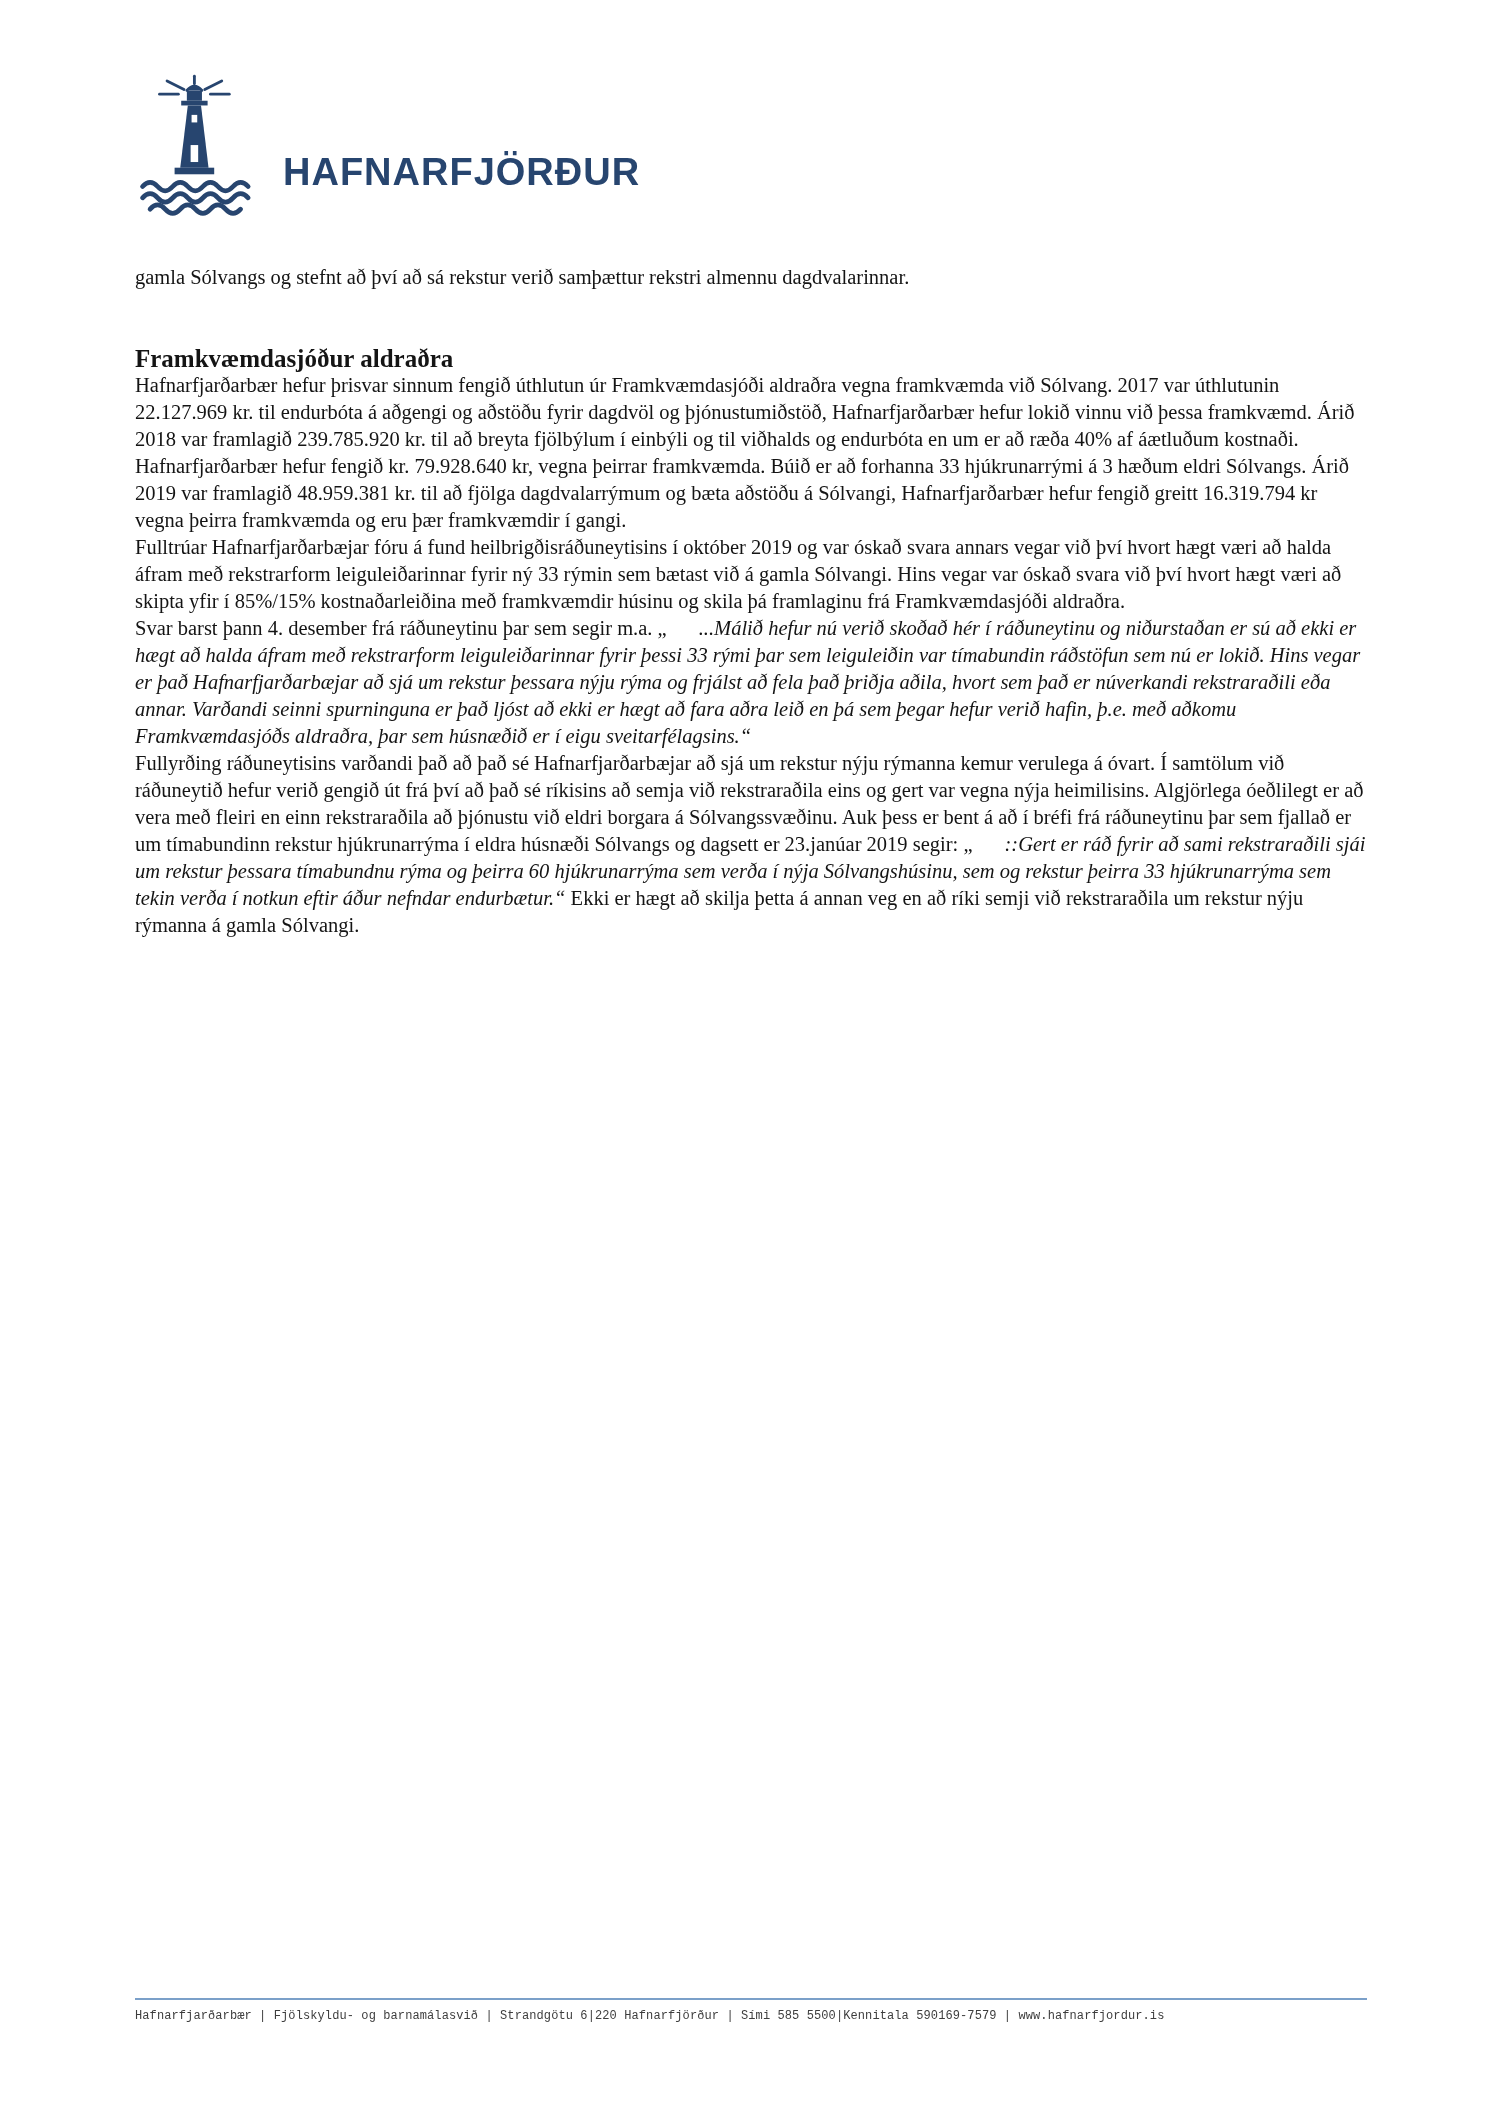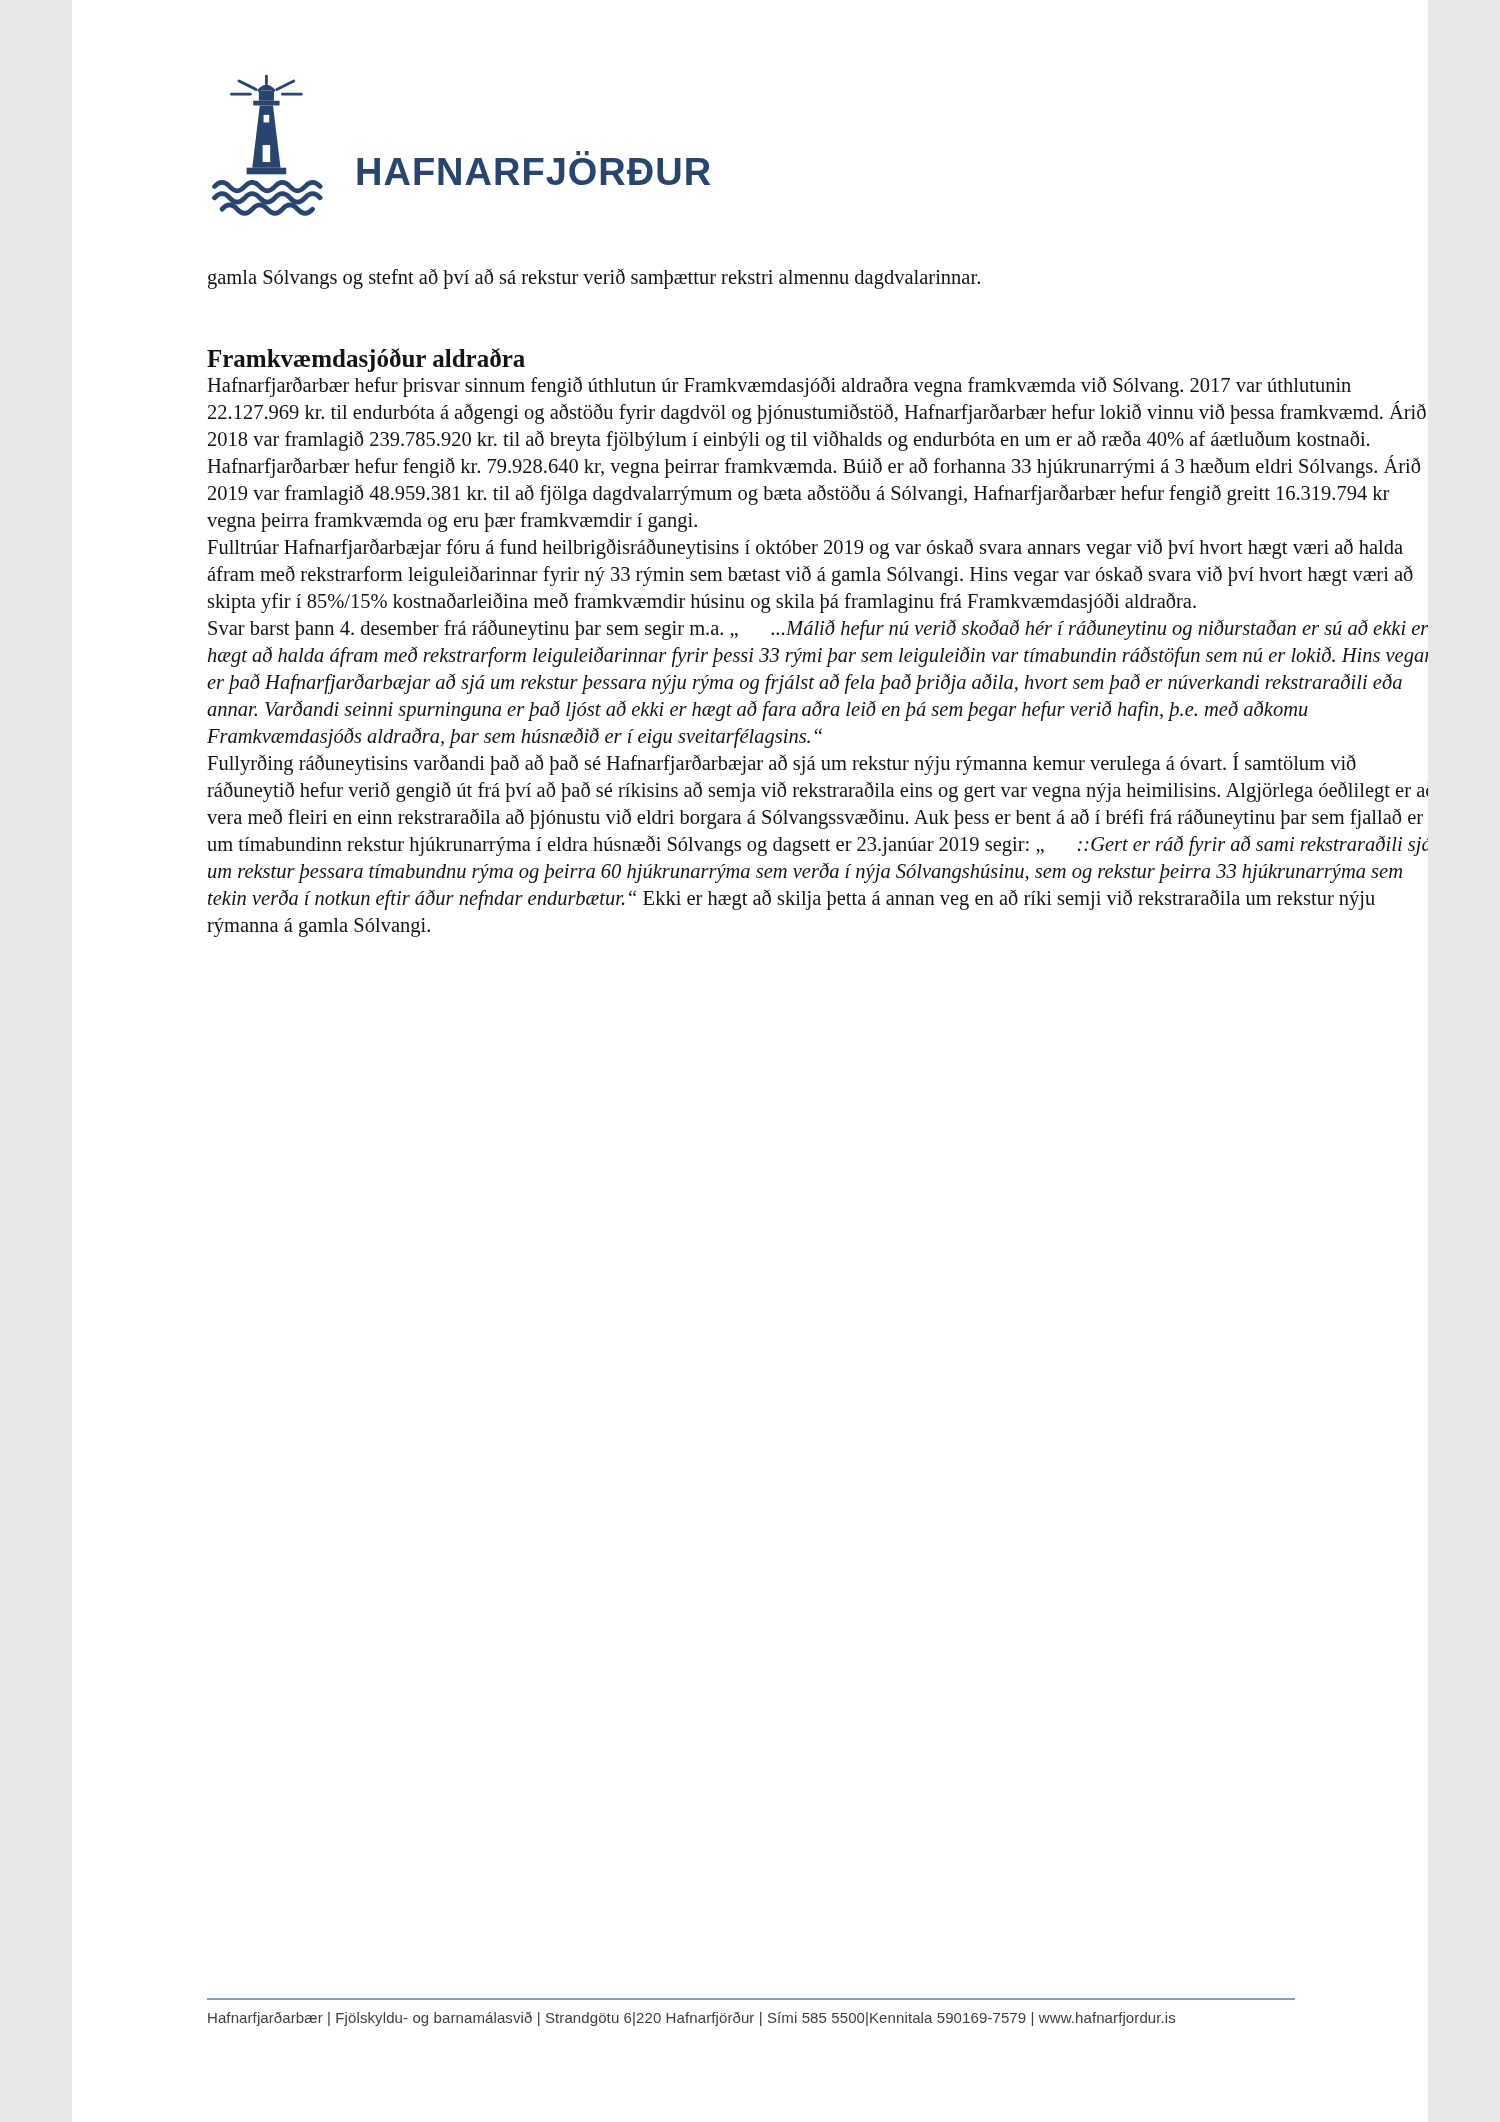--- a/index.html
+++ b/index.html
@@ -1,19 +1,19 @@
 <!DOCTYPE html>
 <html><head>
 <meta charset="utf-8">
 <style>
   * { box-sizing: border-box; margin: 0; padding: 0; }
   html, body { background: #e8e8e8; }
   .page {
     position: relative;
-    width: 1356px;
+    width: 1500px;
     height: 2122px;
     margin: 0 auto;
     background: #ffffff;
     font-family: "Liberation Serif", serif;
     color: #141414;
     overflow: hidden;
   }
   .logo-block {
     position: absolute;
     top: 72px;
@@ -53,22 +53,22 @@
     left: 135px;
     right: 133px;
     top: 1998px;
   }
   .footer-rule {
     height: 2px;
     background: #7ba0c9;
     margin-bottom: 9px;
   }
   .footer-text {
-    font-family: Liberation Sans, sans-serif;
-    font-size: 15px;
+    font-family: Liberation Mono, monospace;
+    font-size: 12px;
     color: #3d3d3d;
     letter-spacing: 0.1px;
   }
 </style>
 </head>
 <body>
 
 <div class="page">
 
   <header class="logo-block">

